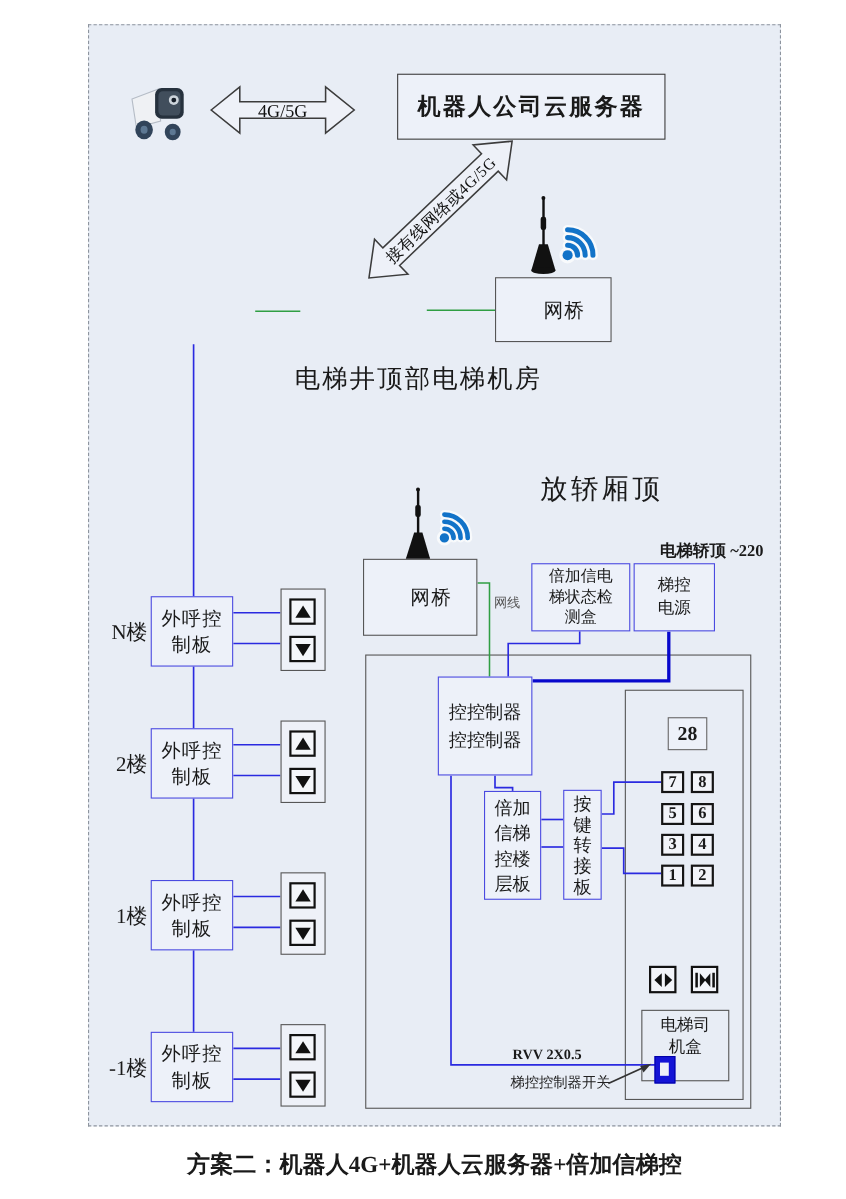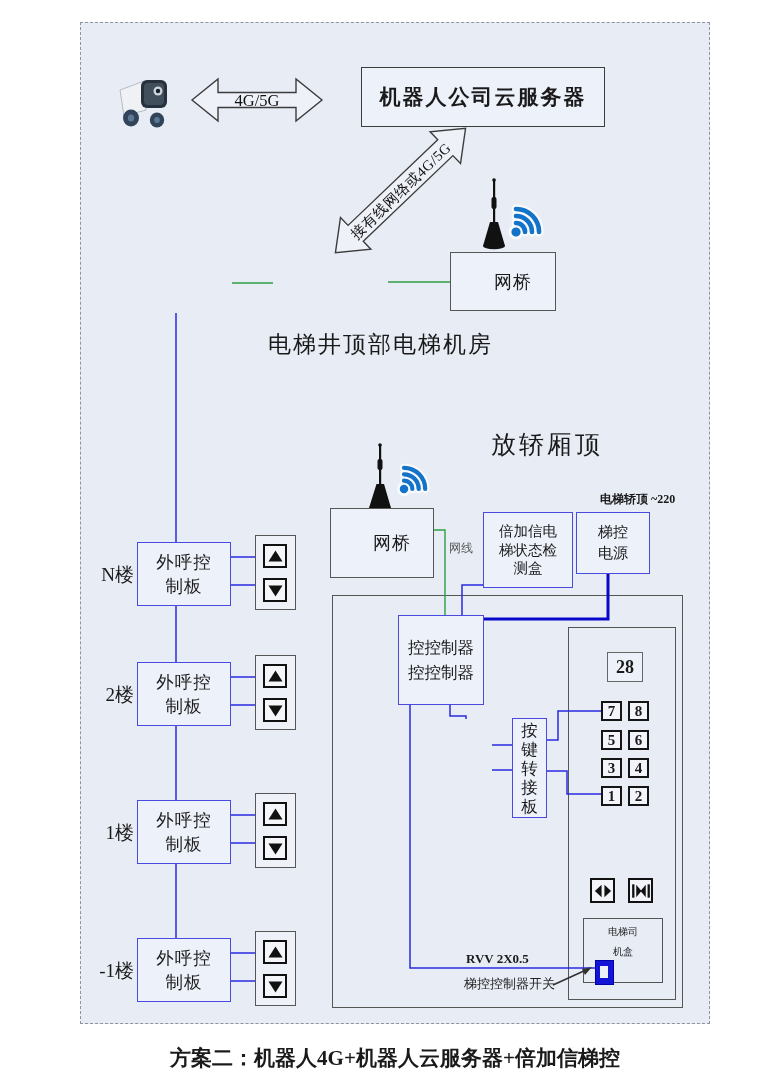--- a/index.html
+++ b/index.html
@@ -17,21 +17,21 @@
   .lbl{position:absolute;z-index:4;white-space:nowrap;}
   .numbtn{position:absolute;z-index:5;width:21px;height:20px;background:#f2f4f9;border:2.4px solid #151515;
           box-sizing:border-box;display:flex;align-items:center;justify-content:center;
           font-weight:bold;font-size:15px;}
   .doorbtn{position:absolute;z-index:5;width:25px;height:25px;background:#f2f4f9;border:2.6px solid #111;
            box-sizing:border-box;display:flex;align-items:center;justify-content:center;}
   .udpanel{position:absolute;z-index:4;width:41px;height:75px;background:#eef1f8;border:1.6px solid #565656;
            box-sizing:border-box;}
   .udbtn{position:absolute;width:24px;height:24px;left:7px;background:#f4f6fa;border:2.4px solid #111;
          box-sizing:border-box;display:flex;align-items:center;justify-content:center;}
-  .floorbox{position:absolute;z-index:4;width:94px;height:64px;background:#edf1f9;border:1.6px solid #4a4ae0;
+  .floorbox{position:absolute;z-index:4;width:75px;height:64px;background:#edf1f9;border:1.6px solid #4a4ae0;
             box-sizing:border-box;display:flex;flex-direction:column;align-items:center;justify-content:center;
             font-size:17.5px;line-height:24px;letter-spacing:1px;}
   .floorlbl{position:absolute;z-index:4;width:42px;text-align:right;font-size:19px;font-family:Liberation Serif, serif;}
   svg text{font-family:"Liberation Serif","DejaVu Serif",serif;}
 </style>
 </head>
 <body>
 
 <div id="stage">
 
@@ -145,38 +145,44 @@
   <div class="box gray" style="left:450px;top:252px;width:106px;height:59px;font-size:18px;letter-spacing:1px;">
     <div>网桥</div>
   </div>
   <div class="lbl" style="left:252px;top:329px;font-size:23px;letter-spacing:2px;margin-left:16px;">电梯井顶部电梯机房</div>
 
   <div class="lbl" style="left:462px;top:428px;font-size:25px;letter-spacing:3px;margin-left:29px;">放轿厢顶</div>
   <div class="box gray" style="left:330px;top:508px;width:104px;height:70px;font-size:18px;letter-spacing:1px;">
     <div>网桥</div>
   </div>
   <div class="lbl" style="left:449px;top:540px;font-size:12px;color:#555;">网线</div>
-  <div class="lbl" style="left:576px;top:491px;font-size:12px;font-weight:bold;padding-left:24px;">电梯轿顶 ~220</div>
-  <div class="box blue" style="left:483px;top:512px;width:90px;height:76px;font-size:14.5px;line-height:18.5px;">
+  <div class="lbl" style="left:576px;top:491px;font-size:15px;font-weight:bold;padding-left:24px;">电梯轿顶 ~220</div>
+  <div class="box blue" style="left:483px;top:512px;width:90px;height:62px;font-size:14.5px;line-height:18.5px;">
     <div>倍加信电</div>
     <div>梯状态检</div>
     <div>测盒</div>
   </div>
   <div class="box blue" style="left:576px;top:512px;width:74px;height:62px;font-size:15px;line-height:21px;">
     <div>梯控</div>
     <div>电源</div>
   </div>
 
   <div class="box gray hollow" style="left:332px;top:595px;width:351px;height:413px;"></div>
 
   <div class="box blue" style="left:398px;top:615px;width:86px;height:90px;font-size:16.5px;line-height:25px;">
     <div>控控制器</div>
     <div>控控制器</div>
   </div>
 
+  <div class="box blue" style="left:440px;top:719px;width:52px;height:99px;font-size:16.5px;line-height:23px;">
+    <div>倍加</div>
+    <div>信梯</div>
+    <div>控楼</div>
+    <div>层板</div>
+  </div>
 
   <div class="box blue" style="left:512px;top:718px;width:35px;height:100px;font-size:16.5px;line-height:19px;">
     <div>按</div>
     <div>键</div>
     <div>转</div>
     <div>接</div>
     <div>板</div>
   </div>
 
   <div class="box gray hollow" style="left:568px;top:627px;width:108px;height:373px;"></div>
@@ -218,21 +224,21 @@
   </div>
   <div class="doorbtn" style="left:628px;top:878px;">
     <svg width="20" height="20" viewBox="0 0 21 21">
       <rect x="1.2" y="3.5" width="2.4" height="14" fill="#111"></rect>
       <rect x="17.4" y="3.5" width="2.4" height="14" fill="#111"></rect>
       <polygon points="5.5,4 5.5,17 11,10.5" fill="#111"></polygon>
       <polygon points="15.5,4 15.5,17 10,10.5" fill="#111"></polygon>
     </svg>
   </div>
 
-  <div class="box hollow" style="left:583px;top:918px;width:80px;height:65px;border:1.5px solid #555;justify-content:flex-start;font-size:10px;line-height:20px;padding-top:3px;">
+  <div class="box hollow" style="left:583px;top:918px;width:80px;height:65px;border:1.5px solid #555;justify-content:flex-start;font-size:15px;line-height:20px;padding-top:3px;">
     <div>电梯司</div>
     <div>机盒</div>
   </div>
   <div class="abs" style="left:595px;top:960px;width:17px;height:23px;background:#1414d6;border:1px solid #0000a8;z-index:5;">
     <div style="position:absolute;left:4px;top:5px;width:8px;height:12px;background:#eef1f8;"></div>
   </div>
 
   <div class="lbl" style="left:466px;top:951px;font-size:13px;font-weight:bold;">RVV 2X0.5</div>
   <div class="lbl" style="left:464px;top:975px;font-size:13px;color:#222;">梯控控制器开关</div>
 

